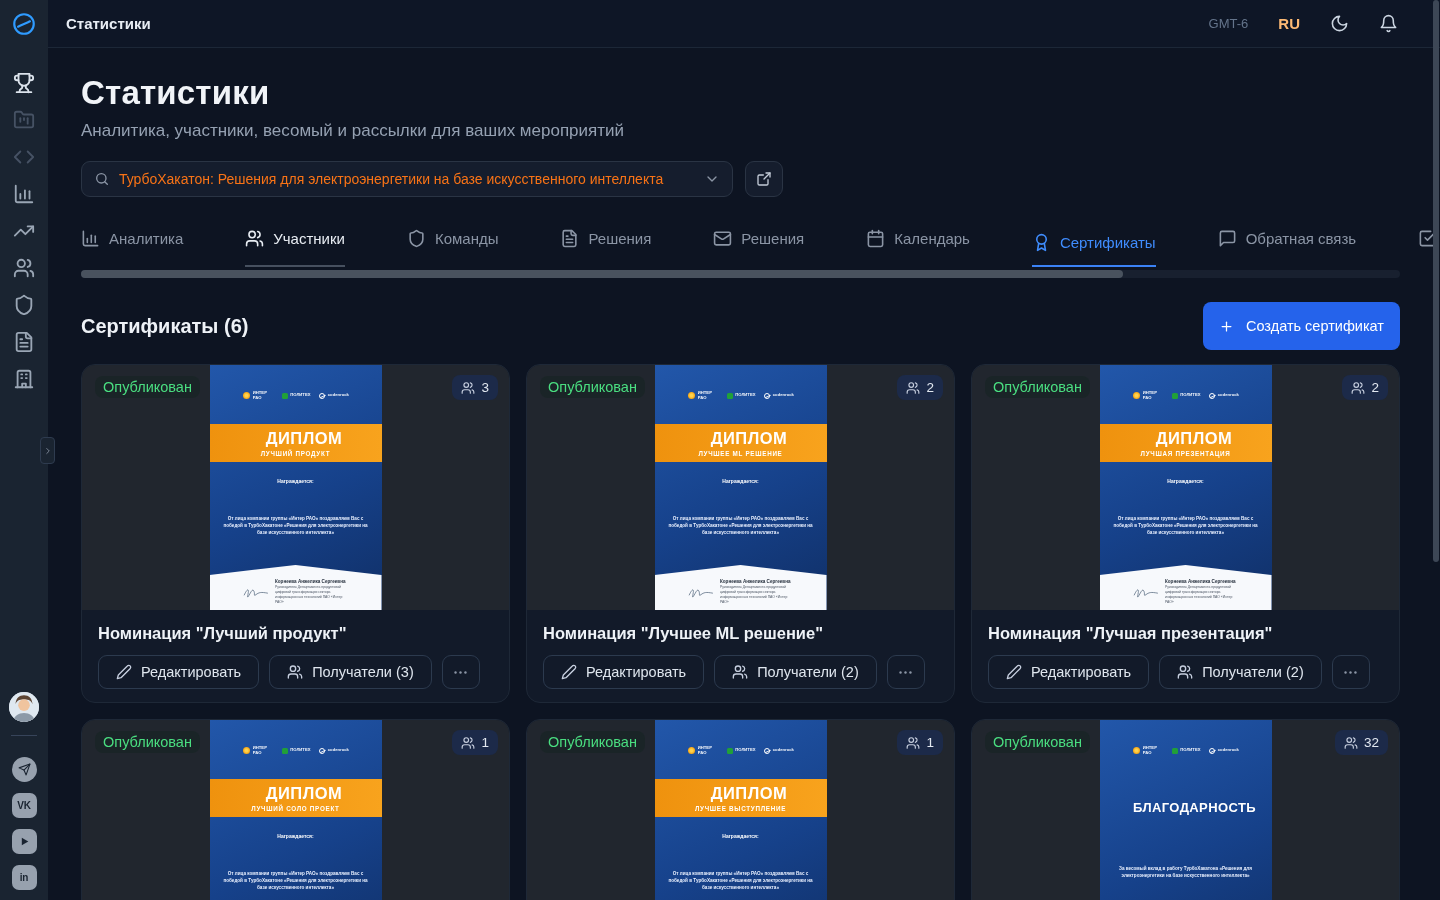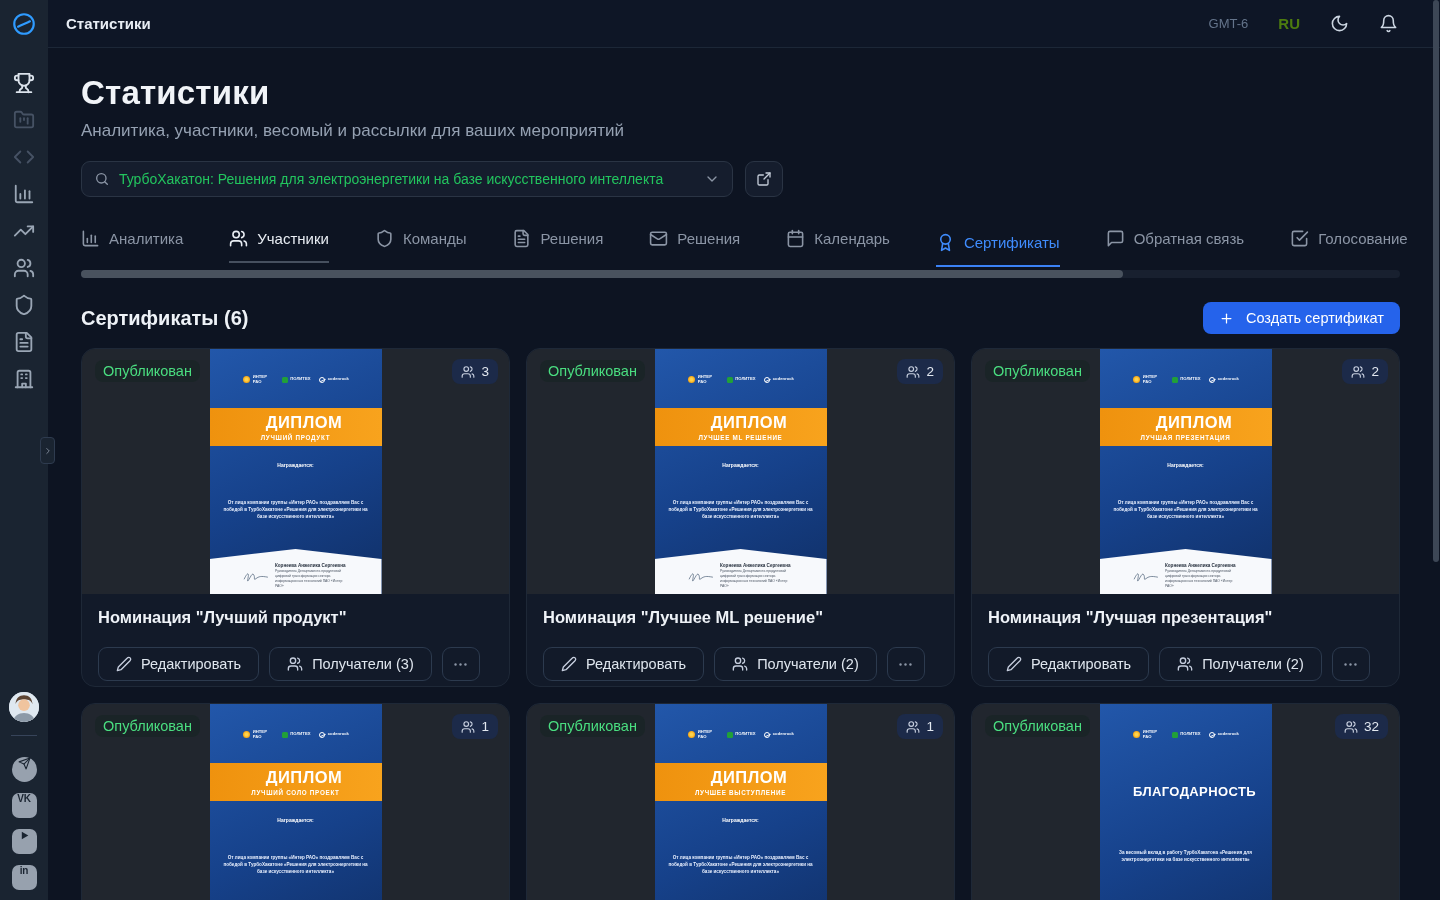--- a/index.html
+++ b/index.html
@@ -6,71 +6,71 @@
   html,body { width:1440px; height:900px; overflow:hidden; }
   body { background:#0d1422; font-family:"Liberation Sans", sans-serif; color:#e5eaf1; position:relative; }
   .i svg { display:block; width:100%; height:100%; }
 
   
   .topbar { position:absolute; left:48px; top:0; width:1392px; height:48px; background:#0e1626;
             border-bottom:1px solid #1c2737; display:flex; align-items:center; padding:0 18px; z-index:4; }
   .topbar-title { font-size:15px; font-weight:600; color:#e8edf4; }
   .topbar-right { margin-left:auto; display:flex; align-items:center; gap:30px; padding-right:24px; }
   .tz { font-size:13px; color:#64748b; }
-  .lang { font-size:15px; font-weight:600; color:#4d7c0f; }
+  .lang { font-size:15px; font-weight:600; color:#fdba74; }
   .tb-icon { width:19px; height:19px; color:#cbd5e1; cursor:pointer; }
 
   
   .sidebar { position:absolute; left:0; top:0; width:48px; height:900px; background:#1a2431; z-index:5; }
   .brand { position:absolute; left:11px; top:11px; width:26px; height:26px; color:#2f9bff; }
   .side-icons { position:absolute; top:72px; left:0; width:48px; display:flex; flex-direction:column; align-items:center; gap:15px; }
   .icon-btn { width:22px; height:22px; color:#9aa6b5; cursor:pointer; background:none; border:none; }
   .icon-btn.active { color:#dce3ec; }
   .icon-btn.disabled { color:#465264; }
   .side-expand { position:absolute; left:40px; top:437px; width:15px; height:27px; background:#1a2431;
                  border:1px solid #2e3b4f; border-radius:4px; color:#8b95a5; z-index:6;
                  display:flex; align-items:center; justify-content:center; cursor:pointer; }
   .side-expand .i { width:10px; height:10px; }
   .side-bottom { position:absolute; bottom:10px; left:0; width:48px; display:flex; flex-direction:column; align-items:center; }
   .avatar { width:30px; height:30px; border-radius:50%; overflow:hidden; background:#cfd8e3; cursor:pointer; }
   .side-divider { width:26px; height:1px; background:#37445a; margin:13px 0 10px; }
-  .soc { width:25px; height:25px; background:#97a1ae; color:#1a2431; display:flex; align-items:flex-start; justify-content:center;
+  .soc { width:25px; height:25px; background:#97a1ae; color:#1a2431; display:flex; align-items:center; justify-content:center;
          margin-top:11px; cursor:pointer; }
   .soc.circle { border-radius:50%; }
   .soc.square { border-radius:7px; }
   .soc .i { width:13px; height:13px; }
   .soc-glyph { font-size:10px; font-weight:800; letter-spacing:-0.3px; }
 
   
   .main { position:absolute; left:48px; top:48px; width:1392px; height:852px; padding:26px 40px 0 33px; overflow:hidden; }
   h1.page-title { font-size:33px; font-weight:800; color:#f1f4f8; letter-spacing:0.2px; }
   .subtitle { margin-top:9px; font-size:17px; color:#95a1b2; }
 
   .select-row { margin-top:20px; display:flex; gap:12px; }
   .event-select { width:652px; height:36px; background:#151d2d; border:1px solid #2a3444; border-radius:9px;
                   display:flex; align-items:center; gap:9px; padding:0 12px; cursor:pointer; }
   .event-select .i { width:16px; height:16px; color:#8b95a5; flex:none; }
-  .event-value { flex:1; font-size:14px; color:#22c55e; white-space:nowrap; overflow:hidden; text-overflow:ellipsis; }
+  .event-value { flex:1; font-size:14px; color:#f97316; white-space:nowrap; overflow:hidden; text-overflow:ellipsis; }
   .ext-btn { width:38px; height:36px; background:#151d2d; border:1px solid #2a3444; border-radius:9px;
              display:flex; align-items:center; justify-content:center; color:#c3cbd7; cursor:pointer; }
   .ext-btn .i { width:16px; height:16px; }
 
-  .tabs { margin-top:28px; display:flex; gap:46px;align-items:center; }
+  .tabs { margin-top:28px; display:flex; gap:62px; }
   .tab { display:flex; align-items:center; gap:9px; color:#8b95a5; font-size:15px; padding-bottom:13px;
          border-bottom:2px solid transparent; cursor:pointer; white-space:nowrap; background:none; border-top:none; border-left:none; border-right:none; }
   .tab .i { width:19px; height:19px; }
   .tab.highlighted { color:#e8edf3; border-bottom-color:#46505f; }
   .tab.active { color:#3f8cfd; border-bottom-color:#3b82f6;margin-top:8px; }
 
   .hscroll { margin-top:3px; height:8px; background:#18202f; border-radius:4px; position:relative; }
   .hscroll-thumb { position:absolute; left:0; top:0; height:8px; width:79%; background:#49525e; border-radius:4px; cursor:pointer; }
 
   .section-row { margin-top:24px; display:flex; align-items:center; justify-content:space-between; }
   .section-title { font-size:20px; font-weight:700; color:#eef2f7; }
-  .create-btn { height:32px; background:#2563eb; border:none; border-radius:8px; color:#fff; font-size:14.5px;
+  .create-btn { height:48px; background:#2563eb; border:none; border-radius:8px; color:#fff; font-size:14.5px;
                 font-family:inherit; display:flex; align-items:center; gap:12px; padding:0 16px; cursor:pointer; }
   .create-btn .i { width:15px; height:15px; }
 
   
   .cards { margin-top:14px; display:grid; grid-template-columns:repeat(3,1fr); gap:16px; grid-auto-rows:339px; }
   .card { background:#121a29; border:1px solid #1e2837; border-radius:14px; overflow:hidden; display:flex; flex-direction:column; }
   .preview { height:245px; background:#21262e; position:relative; display:flex; justify-content:center; flex:none; cursor:pointer; }
   .status { position:absolute; left:13px; top:11px; color:#4ade80; font-size:14.5px; background:rgba(14,34,26,0.35);
             padding:3px 8px; border-radius:8px; }
   .count-badge { position:absolute; right:11px; top:10px; background:#1c2a49; border-radius:8px; height:25px;
@@ -98,21 +98,21 @@
   .thanks-body { top:145px; }
   .cert-footer { position:absolute; left:0; right:0; bottom:0; height:45px; background:#f7f9fc;
                  clip-path:polygon(0 22%,50% 0,100% 22%,100% 100%,0 100%);
                  display:flex; align-items:center; justify-content:center; gap:5px; padding-top:9px; color:#1f2937; }
   .sig { width:28px; height:13px; flex:none; }
   .signer-name { font-size:4.6px; font-weight:700; }
   .signer-title { font-size:3.4px; color:#4b5563; width:74px; line-height:1.45; margin-top:1.5px; }
 
   .card-content { padding:14px 16px 0; }
   .card-title { font-size:16.5px; font-weight:700; color:#eef2f7; }
-  .card-actions { margin-top:20px; display:flex; gap:10px; }
+  .card-actions { margin-top:12px; display:flex; gap:10px; }
   .action-btn { height:34px; background:transparent; border:1px solid #2c3a4e; border-radius:9px; color:#dfe6ee;
                 font-size:14.5px; font-family:inherit; display:flex; align-items:center; gap:9px; padding:0 17px; cursor:pointer; }
   .action-btn .i { width:16px; height:16px; color:#c6cede; }
   .menu-btn { width:38px; padding:0; justify-content:center; color:#8b95a5; }
   .menu-btn .i { width:17px; height:17px; color:#8b95a5; }
 
   .vscroll { position:absolute; right:1px; top:0; width:6px; height:562px; background:#3d4756; border-radius:3px; z-index:20; cursor:pointer; }
 </style>
 </head>
 <body>

